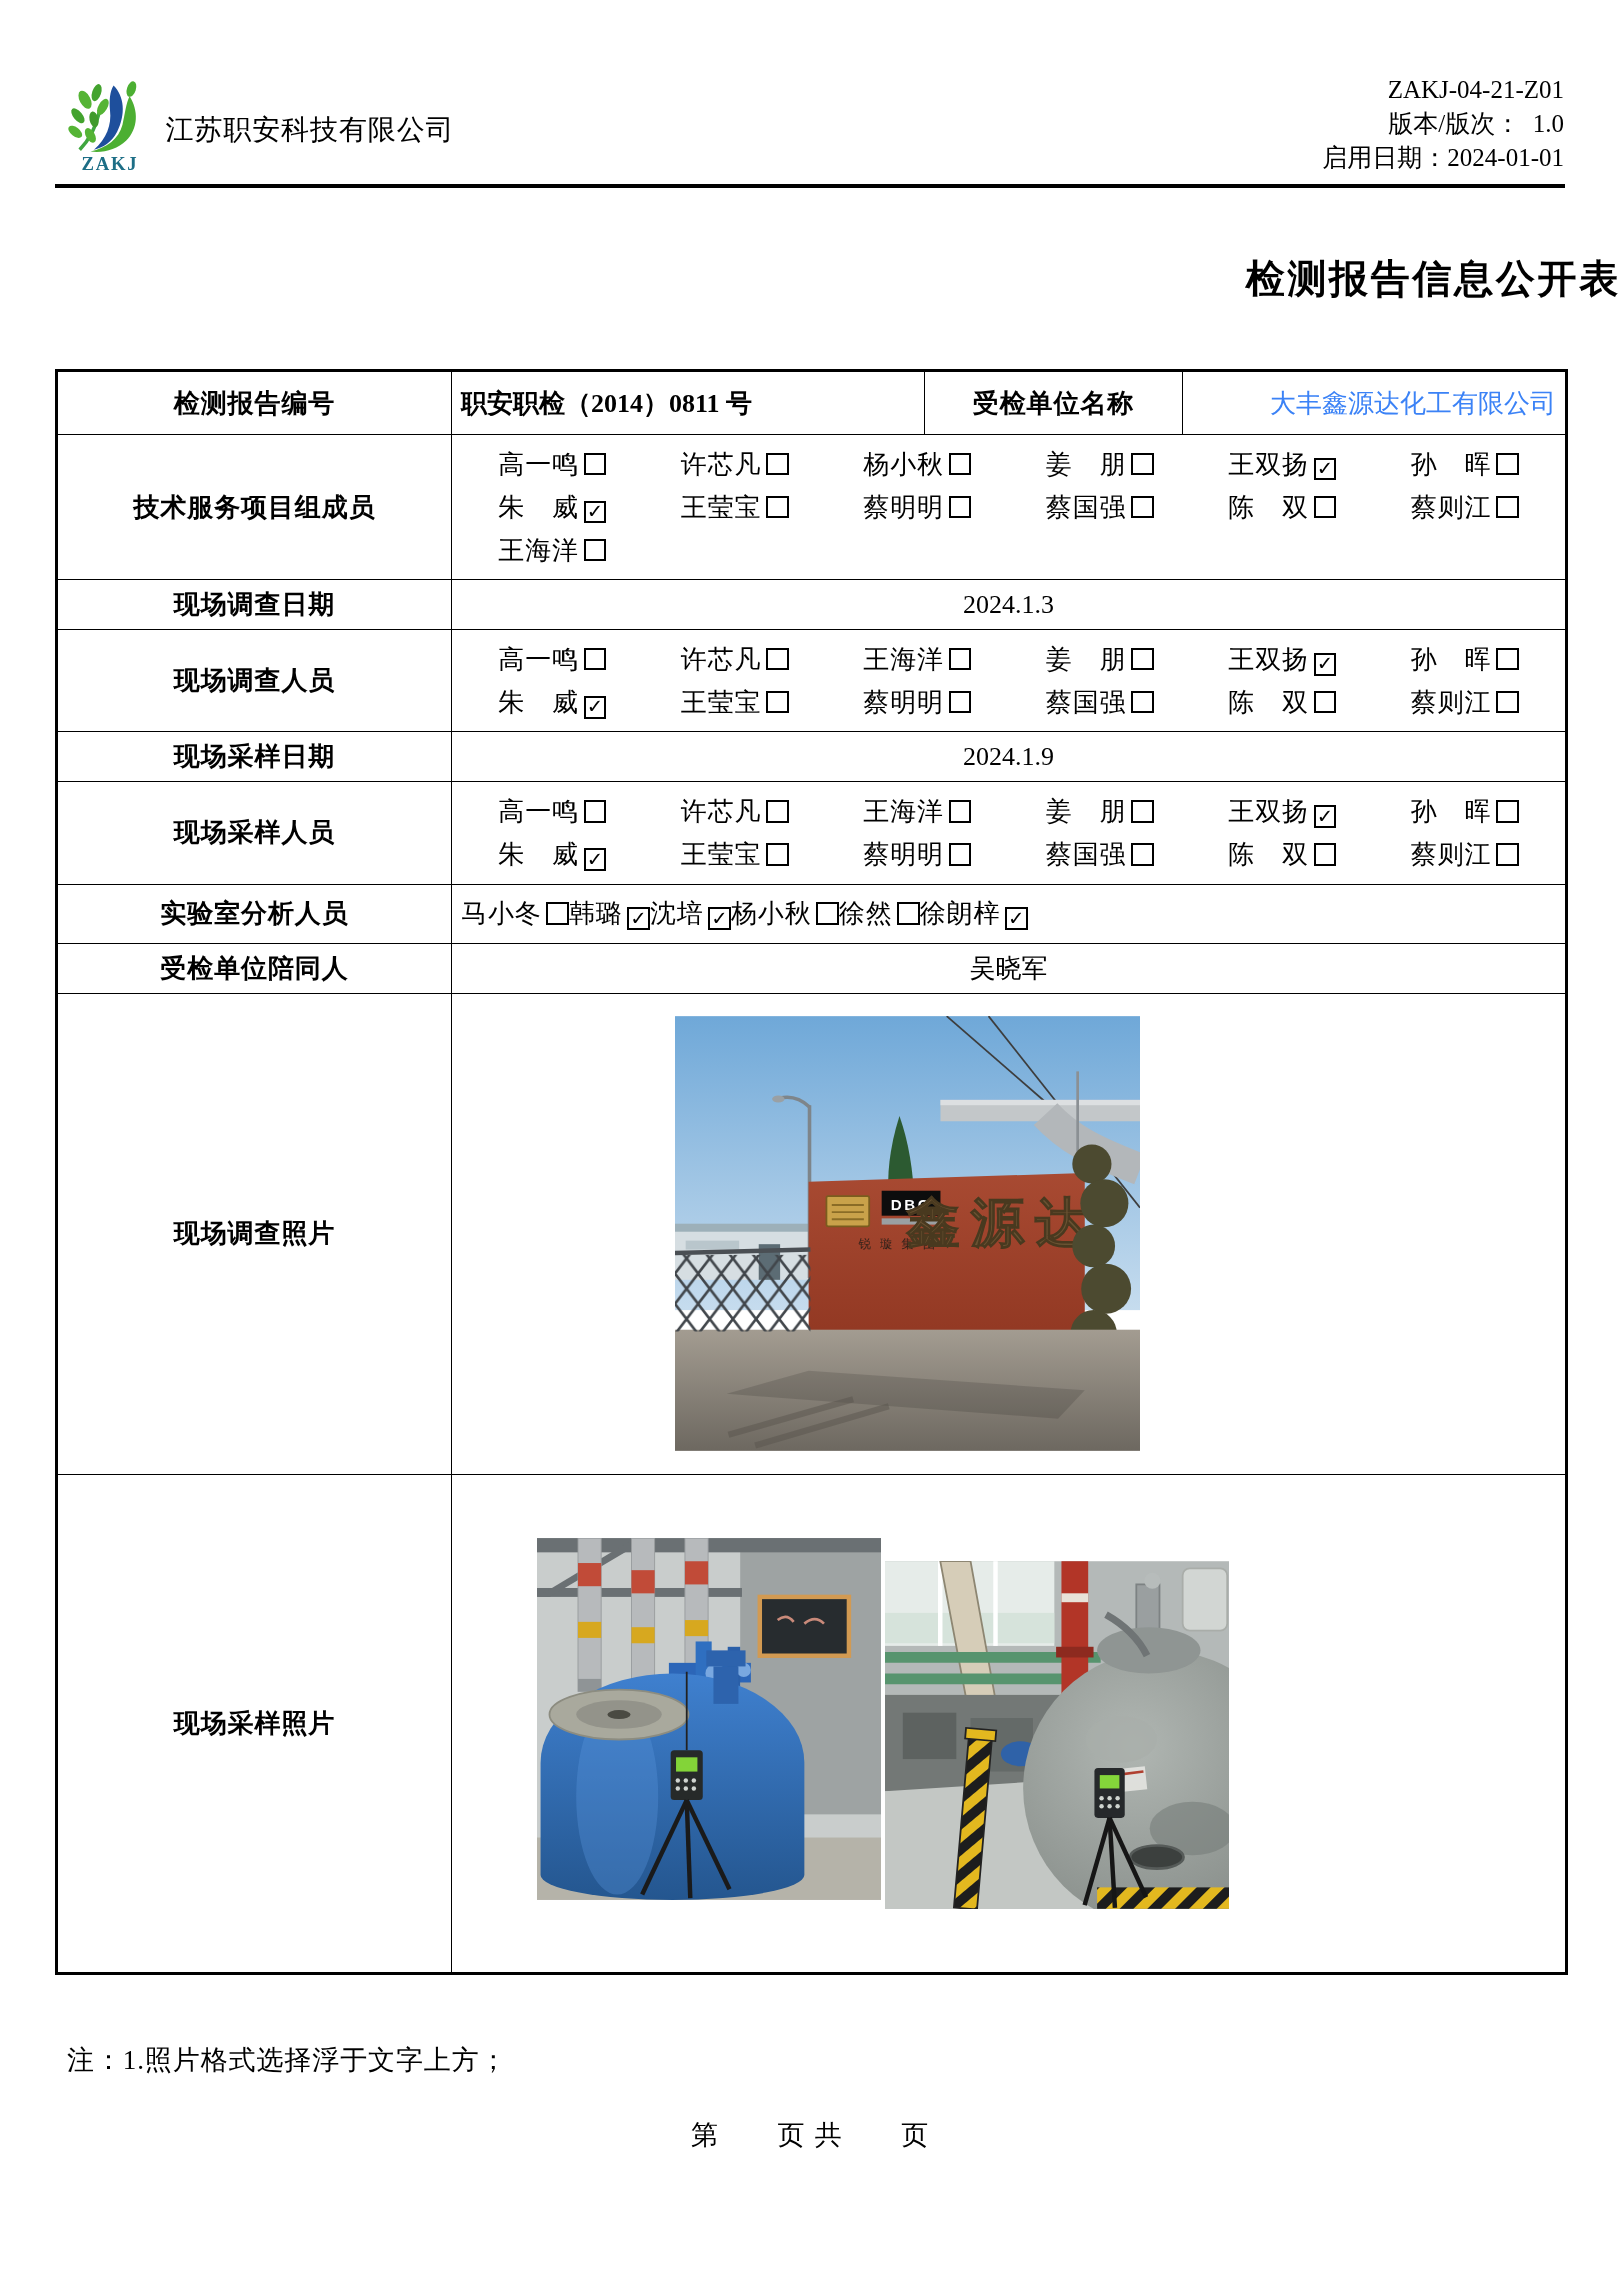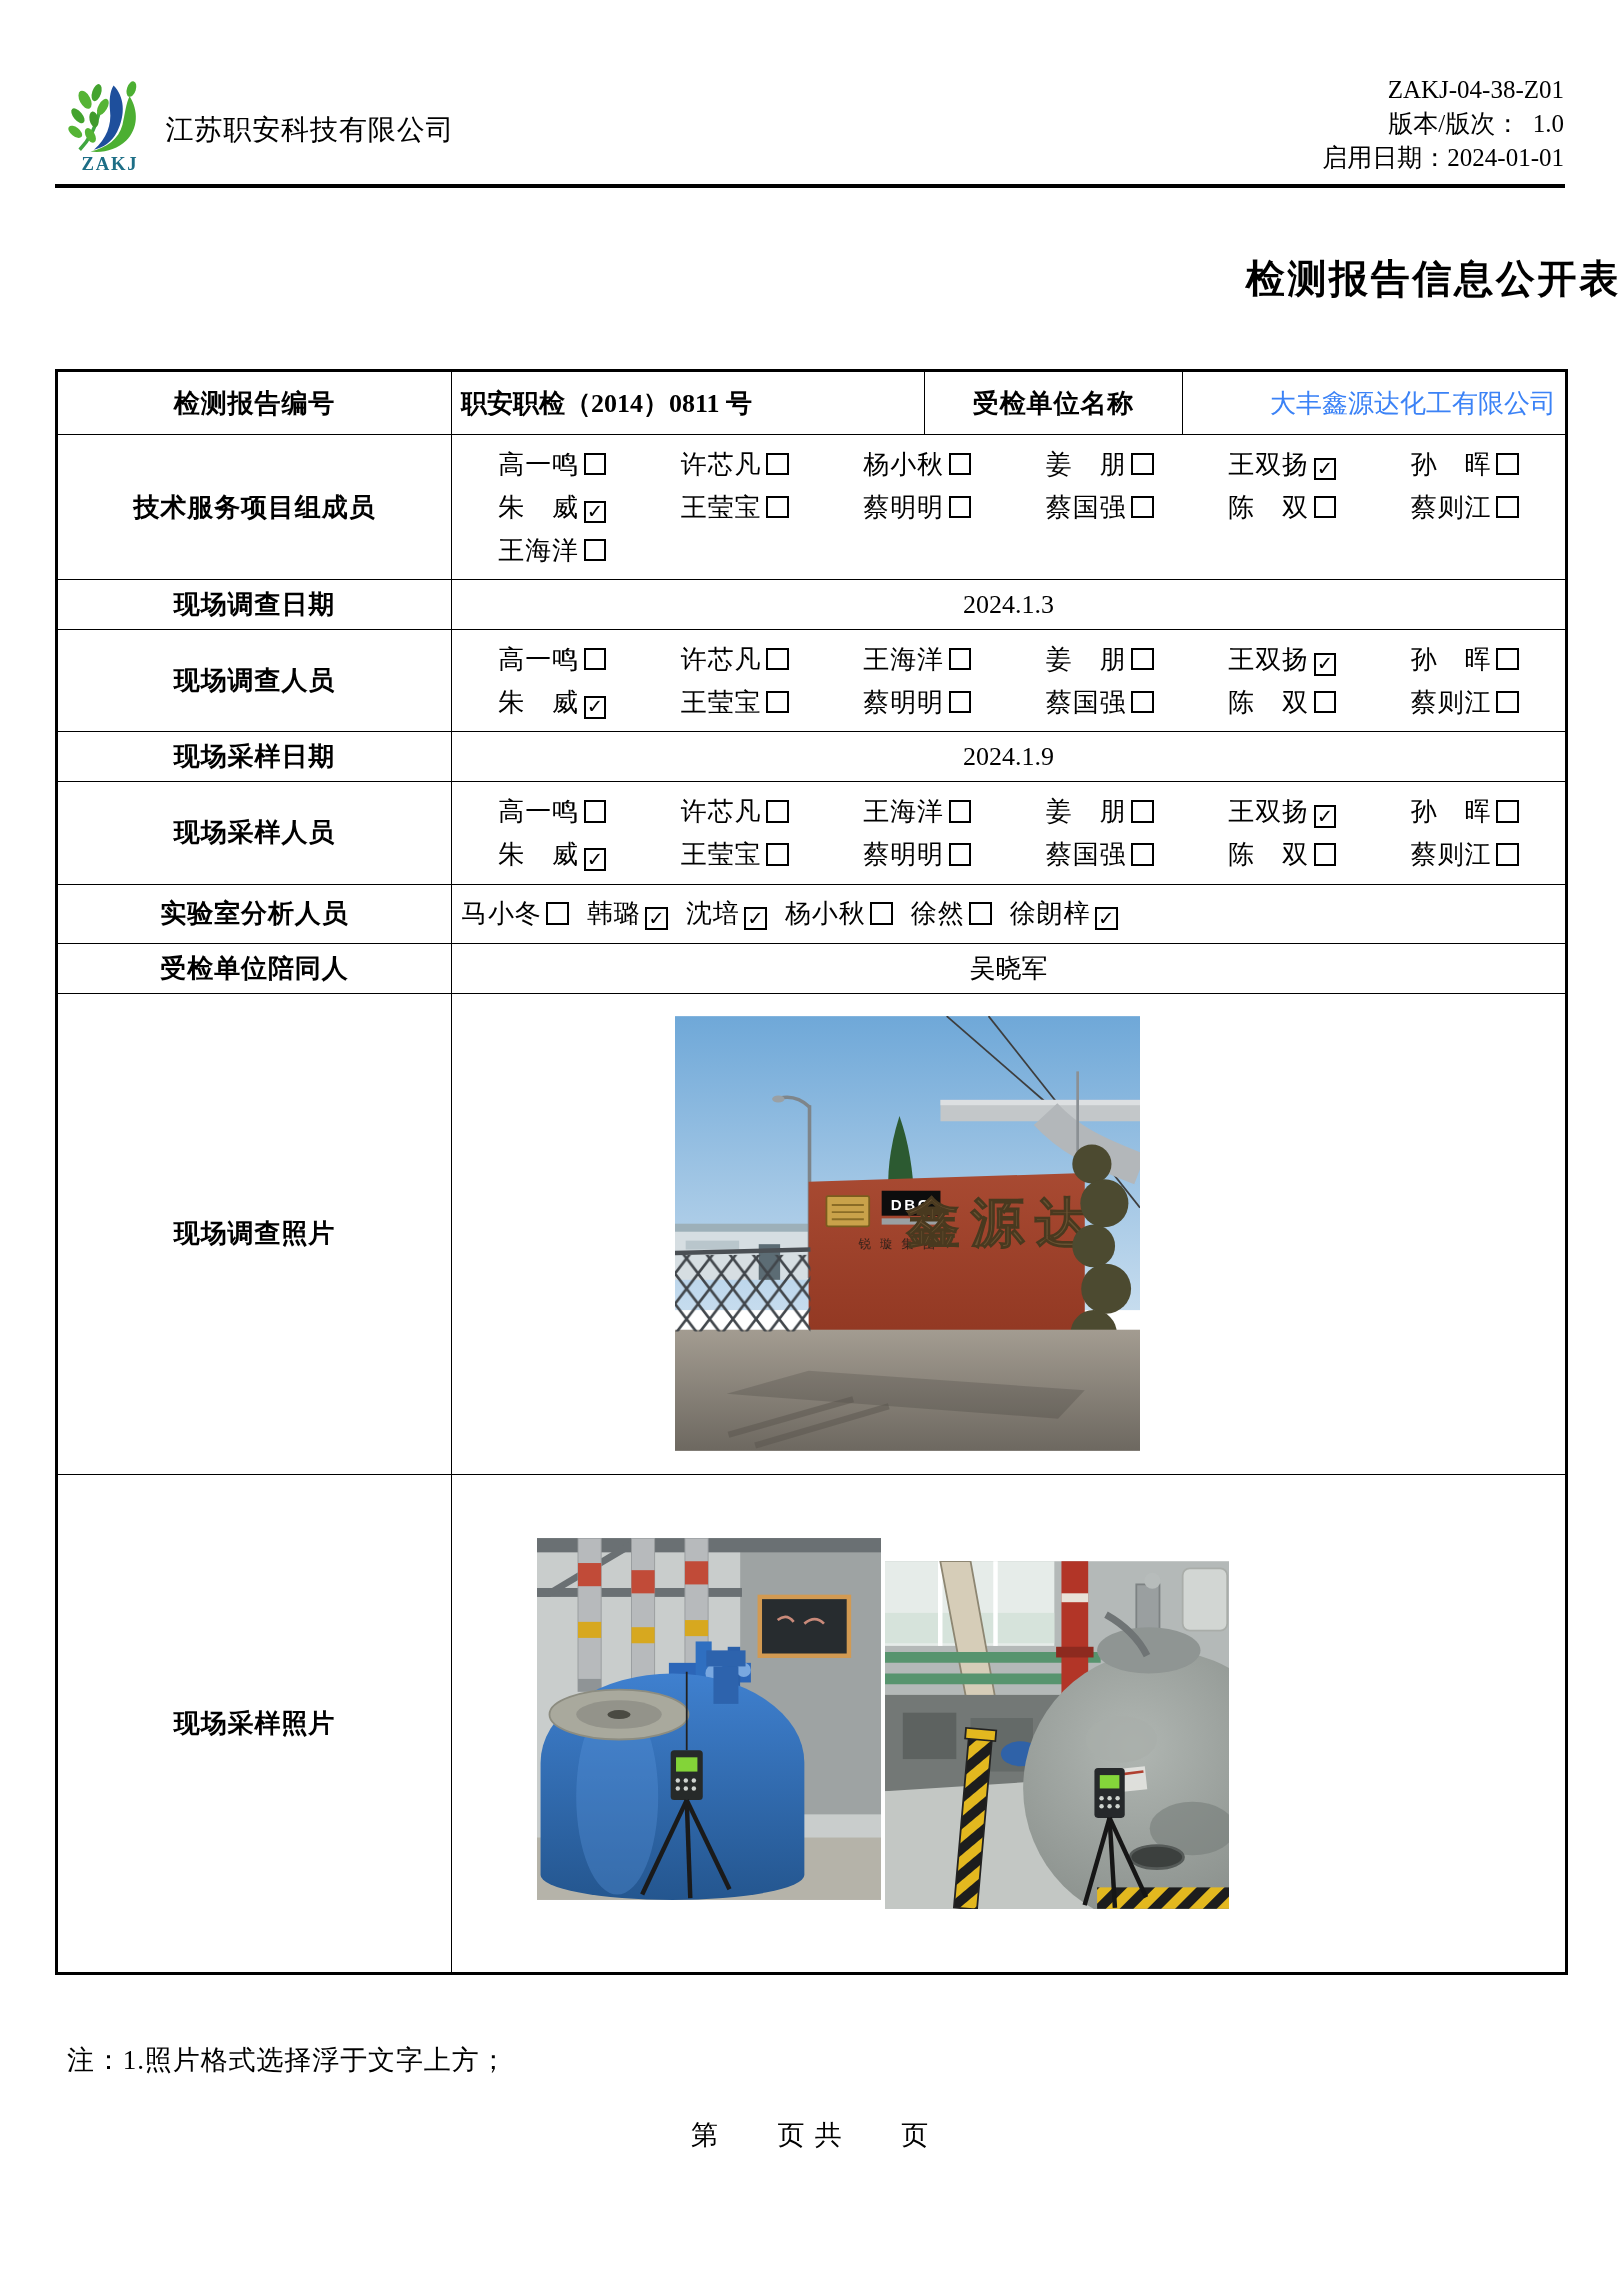--- a/index.html
+++ b/index.html
@@ -24,21 +24,21 @@
   td.lbl{font-weight:bold;text-align:center;letter-spacing:0.9px;}
   td.val-bold{font-weight:bold;padding-left:16px;}
   td.center{text-align:center;}
   .addr{color:#454545;text-align:center;line-height:41px;padding:3.6px 19.6px;}
   .contact-name{font-size:31px;text-align:center;}
   .unit-name{color:#3b82f6;text-align:right;}
 
   
   .members{padding:7.1px 5.3px 7.1px 14.3px;}
   .member-line{display:grid;grid-template-columns:repeat(6,1fr);margin:8px 0;text-align:center;}
-  .members-flex .member-line{display:flex;gap:18px;}
+  .members-flex .member-line{display:flex;}
   .member{white-space:nowrap;}
   .member-name{letter-spacing:0.9px;}
   .checkbox{display:inline-flex;width:18.7px;height:18.7px;border:2.7px solid #000;margin-left:4.5px;vertical-align:-2.7px;align-items:center;justify-content:center;font-family:"DejaVu Sans",sans-serif;font-size:19.6px;font-weight:bold;line-height:1;}
 
   
   td.photo-cell{padding:0;}
   .photo1-box{margin-left:214px;width:465px;height:435px;}
   .photo2-row{display:flex;margin-left:76px;gap:3.6px;align-items:flex-start;}
   .photo-l{width:344px;height:362px;}
   .photo-r{width:344px;height:348px;margin-top:23px;}
@@ -69,21 +69,21 @@
           </g>
           <path d="M52,14 C64,26 66,46 56,66 C50,78 40,84 30,86 C44,74 50,58 48,42 C47,30 48,20 52,14 Z" fill="#1e4f9c"></path>
           <path d="M70,26 C80,42 80,62 66,76 C56,86 40,90 26,88 C44,84 58,74 62,58 C65,45 66,34 70,26 Z" fill="#4caf32"></path>
           <ellipse cx="72" cy="18" rx="5" ry="9" fill="#4caf32" transform="rotate(18 72 18)"></ellipse>
         </svg>
         <div class="logo-acronym">ZAKJ</div>
       </div>
       <div class="company-name">江苏职安科技有限公司</div>
     </div>
     <div class="doc-meta">
-      <div>ZAKJ-04-38-Z01</div>
+      <div>ZAKJ-04-21-Z01</div>
       <div><span>版本/版次：</span><span style="margin-left:12.5px">1.0</span></div>
       <div><span>启用日期：</span><span>2024-01-01</span></div>
     </div>
   </div>
   <div class="header-rule"></div>
 
   <div class="doc-title">检测报告信息公开表</div>
 
   <table class="main">
     <colgroup>

